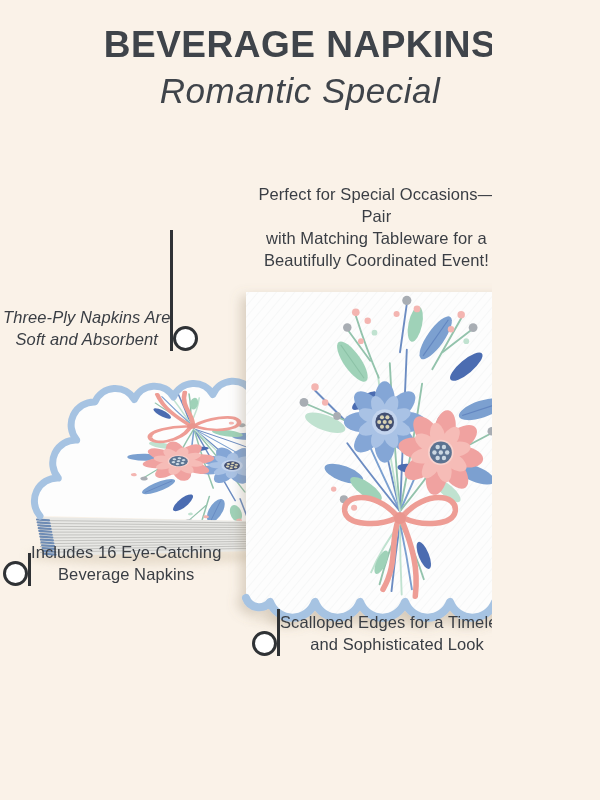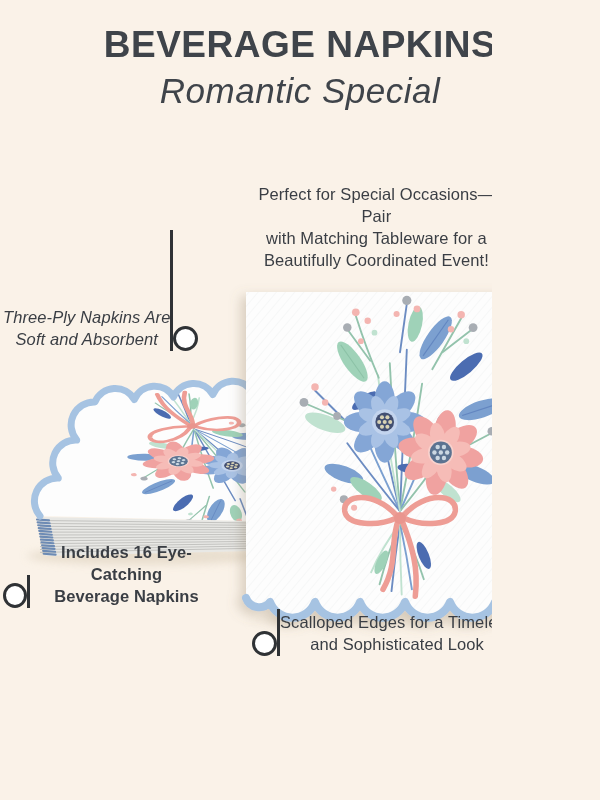--- a/index.html
+++ b/index.html
@@ -34,21 +34,21 @@
   .callout .line{width:3px;background:var(--connector,#2f3235);}
   .callout .dot{
     width:19px;height:19px;border-radius:50%;
     border:3px solid var(--connector,#2f3235);
     background:var(--marker-fill,#ffffff);
   }
   #co-three-ply{left:3px;top:222px;width:220px;font-style:italic;}
   #co-three-ply .line{height:121px;margin-top:8px;}
   #co-occasions{left:248px;top:184px;width:284px;}
   #co-occasions .line{height:24px;margin-top:4px;}
-  #co-includes{left:3px;top:535px;width:220px;font-weight:bold;}
+  #co-includes{left:3px;top:535px;width:220px;}
   #co-includes .line{height:33px;}
   #co-includes .txt{margin-top:7px;}
   #co-scalloped{left:252px;top:605px;width:300px;}
   #co-scalloped .line{height:47px;}
   #co-scalloped .txt{margin-top:7px;}
 
   
   .napkin-fill{fill:var(--napkin-white,#fdfdfd);}
   .scallop{fill:none;stroke:var(--scallop-blue,#a6c3e2);stroke-linecap:round;stroke-linejoin:round;}
   .sc-big{stroke-width:8;}

